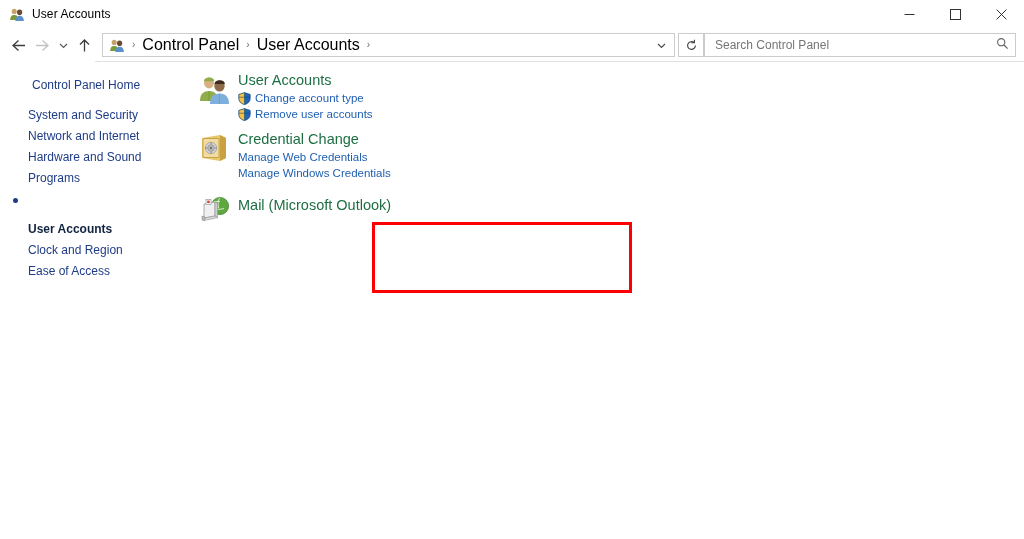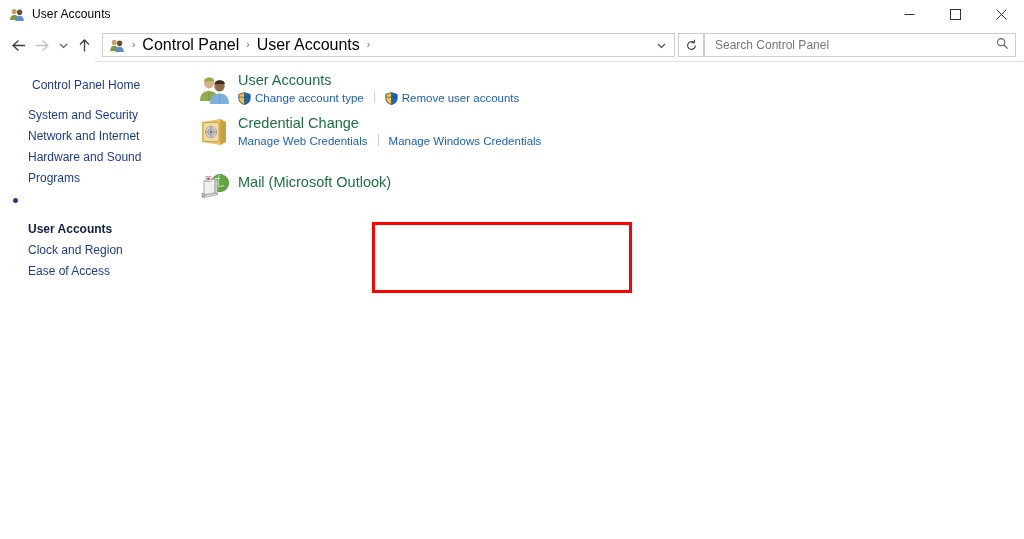--- a/index.html
+++ b/index.html
@@ -181,20 +181,21 @@
     font-size: 14.5px;
     color: #1d6f42;
     line-height: 19px;
     margin-bottom: 1px;
   }
   .cat-links {
     display: flex;
     align-items: flex-start;
     font-size: 11.5px;
     line-height: 15px;
+    flex-direction: column;
   }
   .cat-link {
     color: #1f5fb0;
     display: inline-flex;
     align-items: center;
     white-space: nowrap;
   }
   .shield {
     width: 13px; height: 13px;
     margin-right: 4px;
@@ -204,21 +205,21 @@
   }
   .link-sep {
     width: 1px;
     height: 12px;
     background: #cfcfcf;
     margin: 0 10px;
     flex: 0 0 1px;
   }
 
   
-  .cat.mail { margin-top: 20px; }
+  .cat.mail { margin-top: 11px; }
   .cat.mail .cat-title { font-size: 14.5px; padding-top: 4px; }
 
   
   .annotation-box {
     position: absolute;
     left: 182px; top: 161px;
     width: 260px; height: 71px;
     border: 3px solid #fe0000;
     pointer-events: none;
     z-index: 50;

